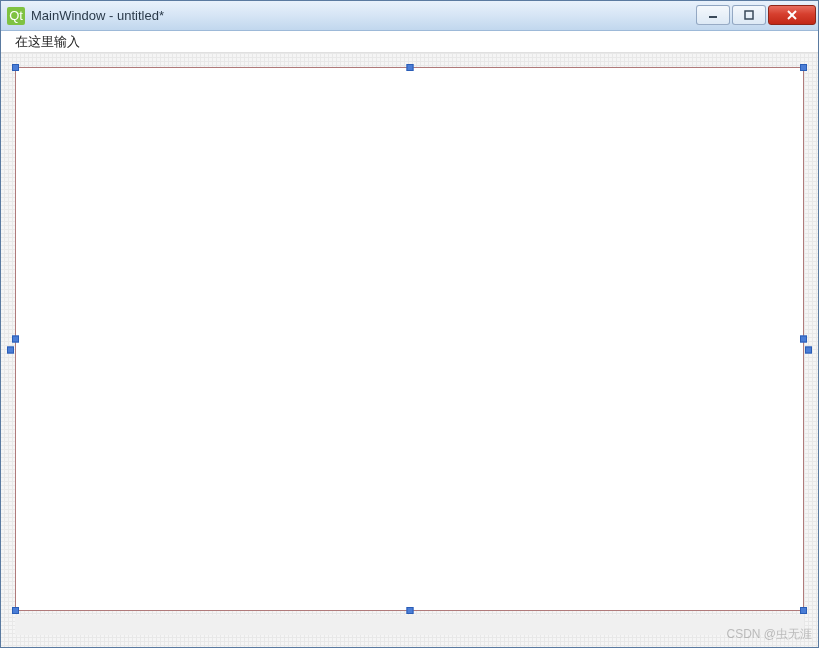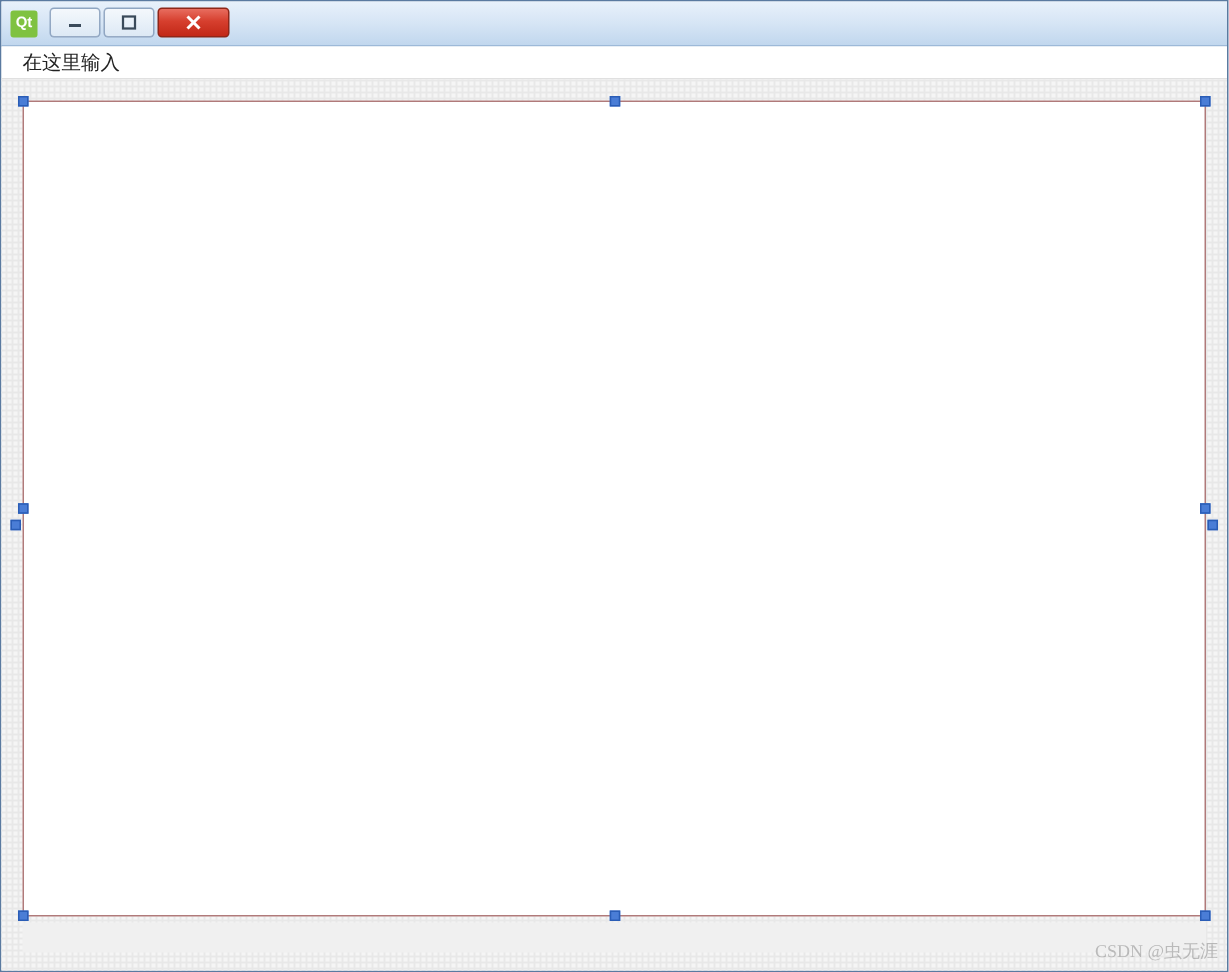--- a/index.html
+++ b/index.html
@@ -31,22 +31,22 @@
     }
     .qt-icon {
       width: 18px;
       height: 18px;
       background: #7fc241;
       border-radius: 2px;
       display: flex;
       align-items: center;
       justify-content: center;
       color: #fff;
-      font-weight: bold;
-      font-size: 10px;
+      font-weight: normal;
+      font-size: 13px;
       margin-right: 6px;
       font-family: Arial, sans-serif;
     }
     .title-text {
       flex: 1;
       color: #2b3a4a;
       font-size: 13px;
     }
     .win-controls {
       display: flex;
@@ -135,29 +135,29 @@
       height: 20px;
       background: #f0f0f0;
     }
     .watermark {
       position: absolute;
       right: 6px;
       bottom: 4px;
       color: rgba(120,120,120,0.45);
       font-size: 12px;
       pointer-events: none;
-      font-family: Liberation Serif, serif;
     }
   </style>
 </head>
 <body>
 
 <div class="window">
   <div class="titlebar">
     <div class="qt-icon">Qt</div>
+    <div class="title-text">MainWindow - untitled*</div>
     <div class="win-controls">
       <div class="win-btn minimize">
         <svg width="12" height="12" viewBox="0 0 12 12">
             <line x1="2" y1="8" x2="10" y2="8" stroke-width="2"></line>
           </svg>
       </div>
       <div class="win-btn maximize">
         <svg width="12" height="12" viewBox="0 0 12 12">
             <rect x="2" y="2" width="8" height="8" fill="none" stroke-width="1.5"></rect>
           </svg>

